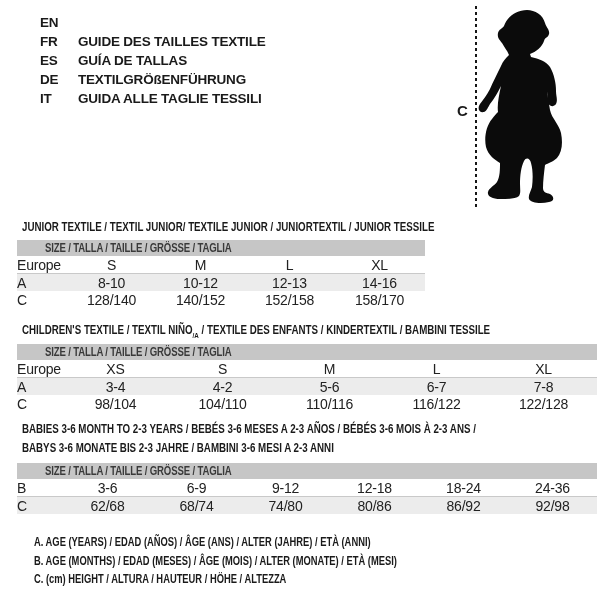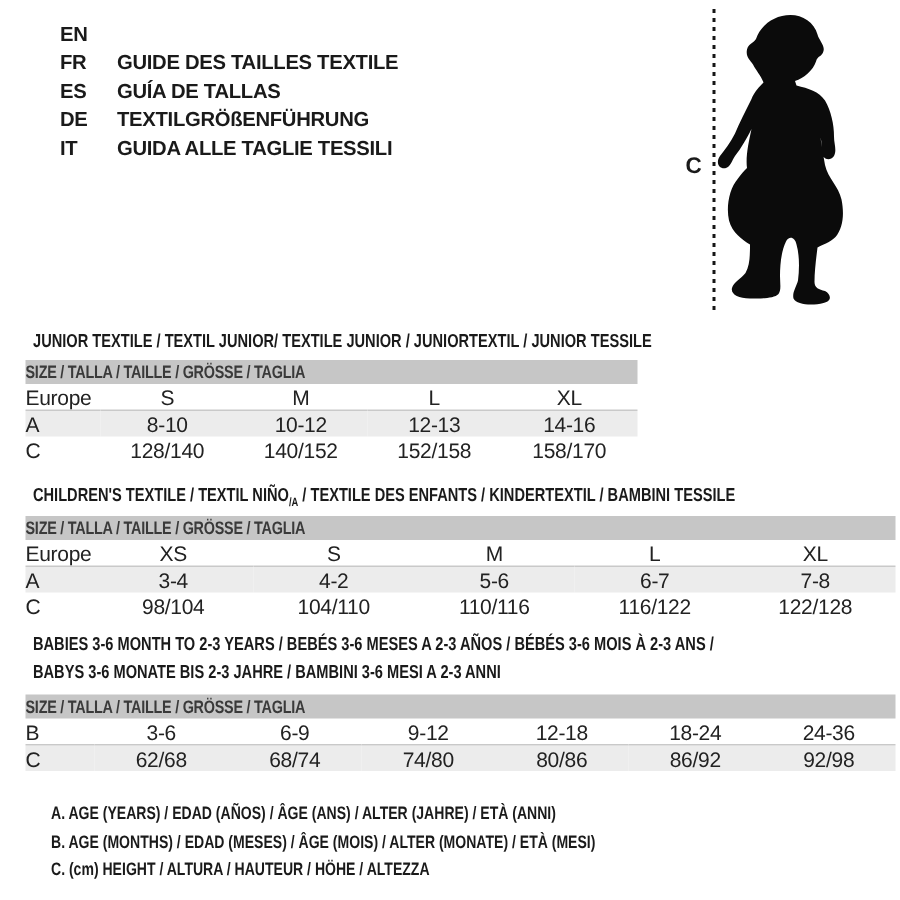--- a/index.html
+++ b/index.html
@@ -27,21 +27,21 @@
 
   
   .tbl-title{position:absolute;left:22px;font-weight:bold;font-size:12.5px;line-height:19px;}
   .tbl-title sub{font-size:8px;}
 
   
   table.size-table{position:absolute;left:17px;border-collapse:collapse;table-layout:fixed;}
   table.size-table td{padding:0;height:17px;font-size:14px;letter-spacing:-.2px;vertical-align:middle;color:#222;}
   tr.band td{
     background:var(--band-bg,#c6c6c6);height:16px;
-    font-weight:bold;font-size:12px;color:var(--band-text,#3a3a3a);
+    font-weight:bold;font-size:12px;color:var(--band-text,#3a3a3a);padding-left:28px;
   }
   td.lbl{text-align:left;padding-left:5px;}
   td.val{text-align:center;}
   tr.first td{border-bottom:1px solid var(--divider,#c9c9c9);}
   tr.shade td{background:var(--alt-row-bg,#ececec);}
 
   
   .footnotes{position:absolute;left:34px;top:533px;}
   .footnote{height:18.5px;font-weight:bold;font-size:12px;line-height:18.5px;}
 </style>

